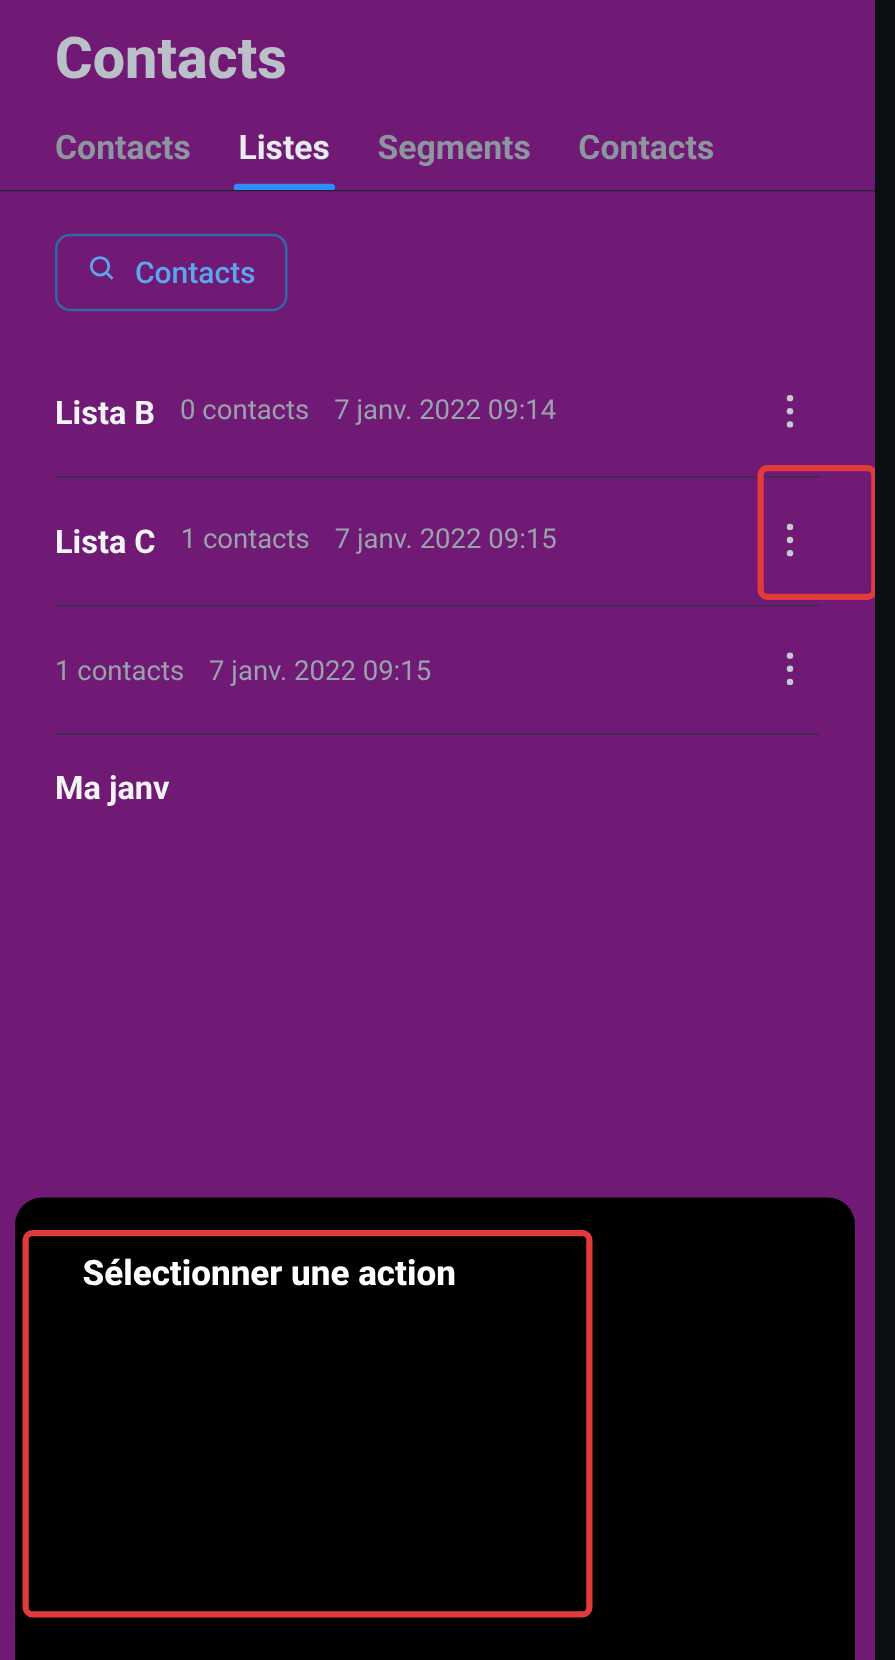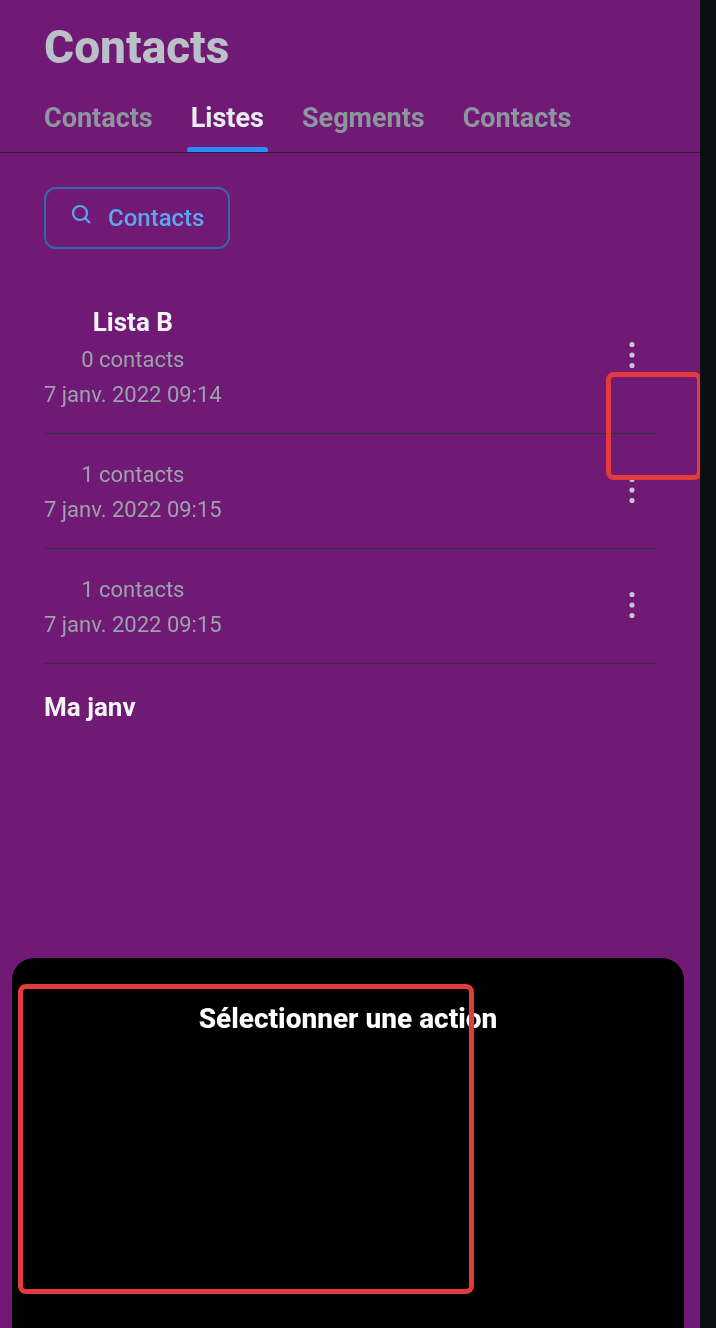--- a/index.html
+++ b/index.html
@@ -70,21 +70,21 @@
   .chip svg { width: 24px; height: 24px; stroke: #5aa7ee; fill: none; stroke-width: 2.2; }
   .list { padding: 8px 44px 0; }
   .row {
     padding: 28px 0 26px;
     border-bottom: 1px solid #2a3540;
     display: flex;
     justify-content: space-between;
     align-items: center;
   }
   .row:last-child { border-bottom: none; }
-  .row-left { display: flex; flex-direction: column; gap: 10px; text-align: center; }
+  .row-left { display: flex; flex-direction: row; gap: 20px; }
   .row-name { font-size: 26px; font-weight: 700; color: #f2f4f6; }
   .row-meta { font-size: 22px; color: #9aa3ac; }
   .dots {
     width: 48px; height: 48px;
     display: flex; align-items: center; justify-content: center;
     cursor: pointer;
     color: #c3cad1;
   }
   .dots svg { width: 8px; height: 28px; }
   .highlight-box {
@@ -101,21 +101,20 @@
     top: 958px;
     background: #000;
     border-radius: 22px 22px 0 0;
     padding: 44px 54px 30px;
   }
   .sheet-title {
     font-size: 28px;
     font-weight: 800;
     color: #fff;
     margin-bottom: 36px;
-    text-align: center;
   }
   .sheet-item {
     font-size: 25px;
     font-weight: 600;
     color: #eef1f3;
     padding: 20px 0;
     cursor: pointer;
   }
 </style>
 </head>
@@ -158,20 +157,21 @@
               <circle cx="3" cy="3" r="2.2" fill="#c3cad1"></circle>
               <circle cx="3" cy="12" r="2.2" fill="#c3cad1"></circle>
               <circle cx="3" cy="21" r="2.2" fill="#c3cad1"></circle>
             </svg>
         </span>
       </div>
     </div>
 
     <div class="row">
       <div class="row-left">
+        <div class="row-name">Lista C</div>
         <div class="row-meta">1 contacts</div>
         <div class="row-meta">7 janv. 2022 09:15</div>
       </div>
       <div class="dots">
         <span>
           <svg viewBox="0 0 6 24">
               <circle cx="3" cy="3" r="2.2" fill="#c3cad1"></circle>
               <circle cx="3" cy="12" r="2.2" fill="#c3cad1"></circle>
               <circle cx="3" cy="21" r="2.2" fill="#c3cad1"></circle>
             </svg>

